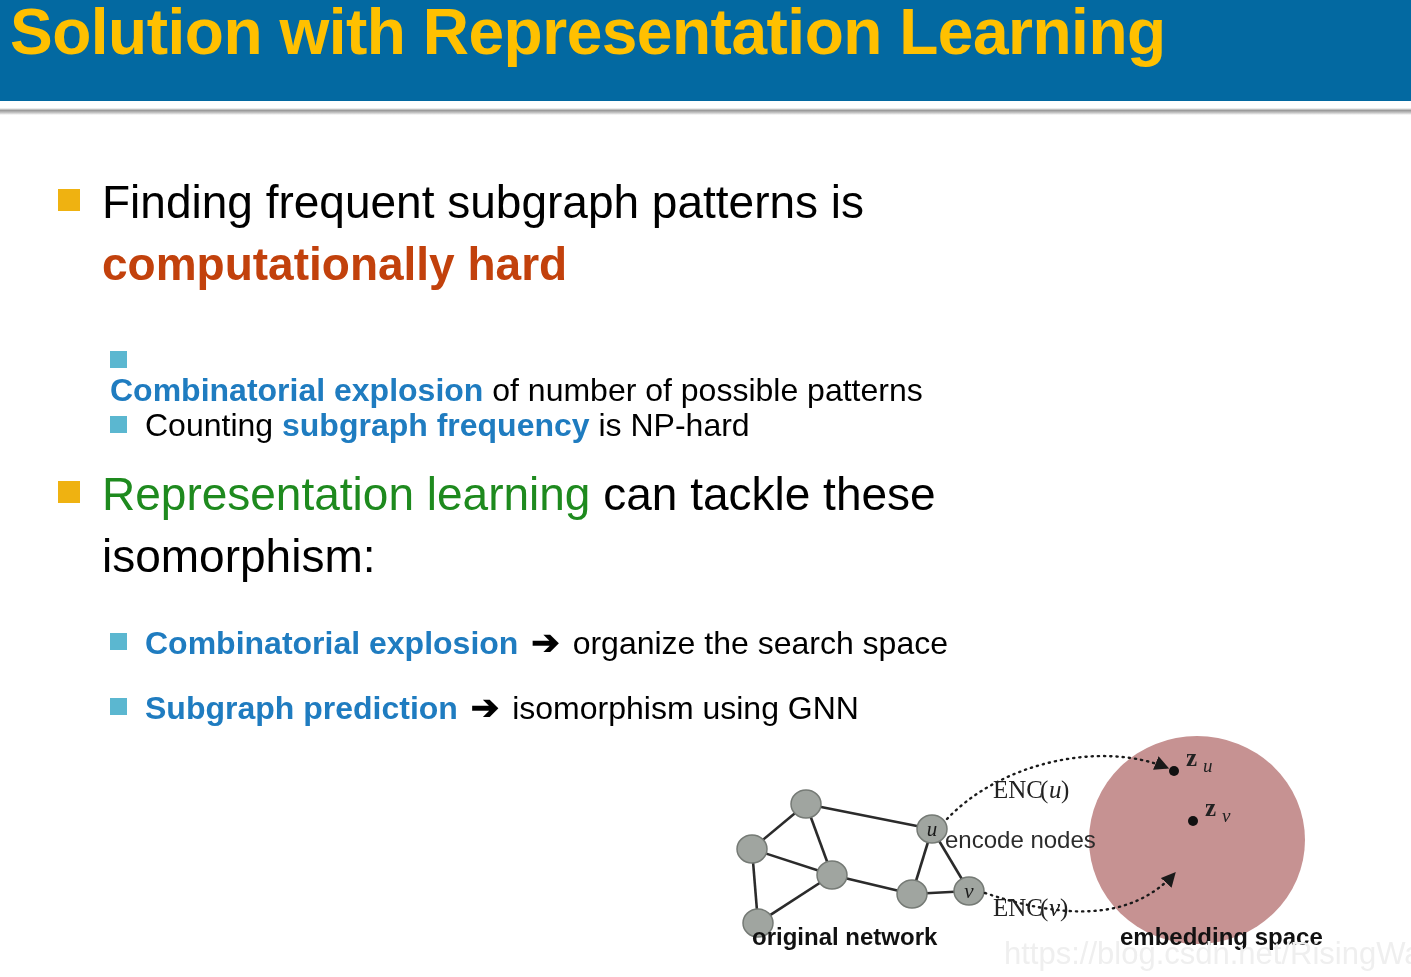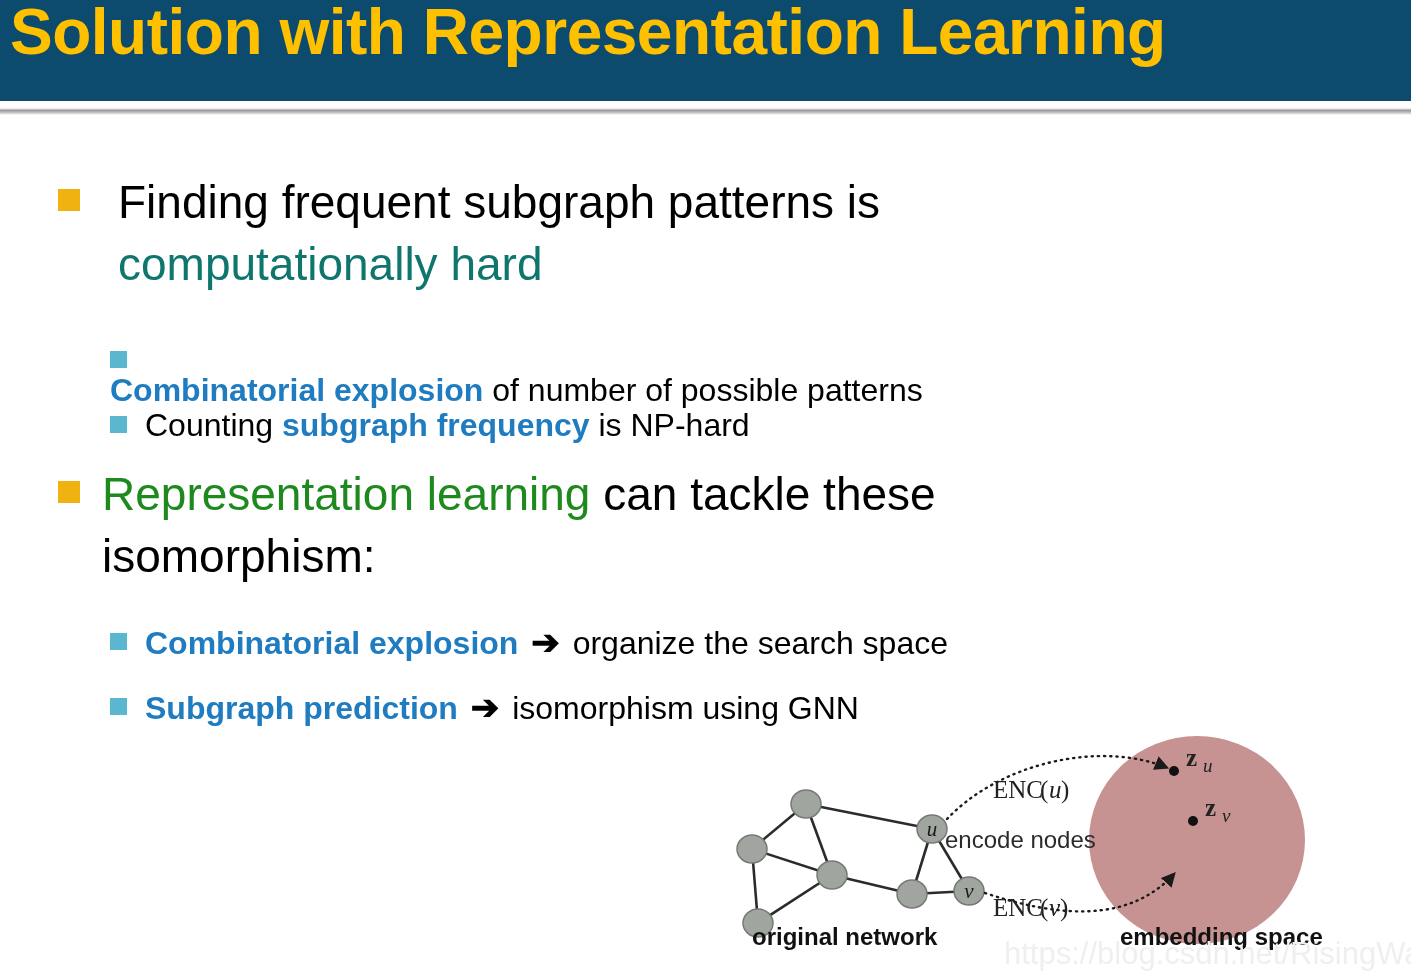--- a/index.html
+++ b/index.html
@@ -14,21 +14,21 @@
     overflow: hidden;
     font-family: "Liberation Sans", sans-serif;
   }
 
   
   #header-bar {
     position: absolute;
     left: 0; top: 0;
     width: 1411px;
     height: 101px;
-    background: #0c4a6e;
+    background: #0369a1;
     overflow: hidden;
   }
   #slide-title {
     position: absolute;
     left: 10px;
     top: -8px;
     width: 1400px;
     color: #FFC000;
     font-family: "Liberation Sans", sans-serif;
     font-weight: bold;
@@ -91,21 +91,21 @@
     max-width: 860px;
   }
   .l2-text {
     font-size: 32px;
     line-height: 44px;
     color: #000000;
     font-weight: normal;
     white-space: nowrap;
   }
 
-  .hl-red   { color: #0f766e; font-weight: normal; }
+  .hl-red   { color: #c2410c; font-weight: bold; }
   .hl-blue  { color: #1F7CC0; font-weight: bold; }
   .hl-green { color: #1E8A1E; font-weight: normal; }
   .arrow-glyph {
     font-weight: bold;
     font-size: 34px;
     color: #000000;
     padding: 0 4px;
   }
 
   
@@ -159,21 +159,21 @@
 </head>
 <body>
 
 <div id="header-bar">
   <div id="slide-title">Solution with Representation Learning</div>
 </div>
 <div id="header-divider"></div>
 
 <div id="content">
 
-  <div class="l1-row" style="left:58px; top:46px; width:900px;gap:16px;">
+  <div class="l1-row" style="left:58px; top:46px; width:900px;">
     <span class="marker-l1"></span>
     <span class="l1-text">
       <span>Finding frequent subgraph patterns is</span><br>
       <span class="hl-red">computationally hard</span>
     </span>
   </div>
 
   <div class="l2-row" style="left:110px; top:213px; width:1150px;flex-direction:column;">
     <span class="marker-l2"></span>
     <span class="l2-text">

